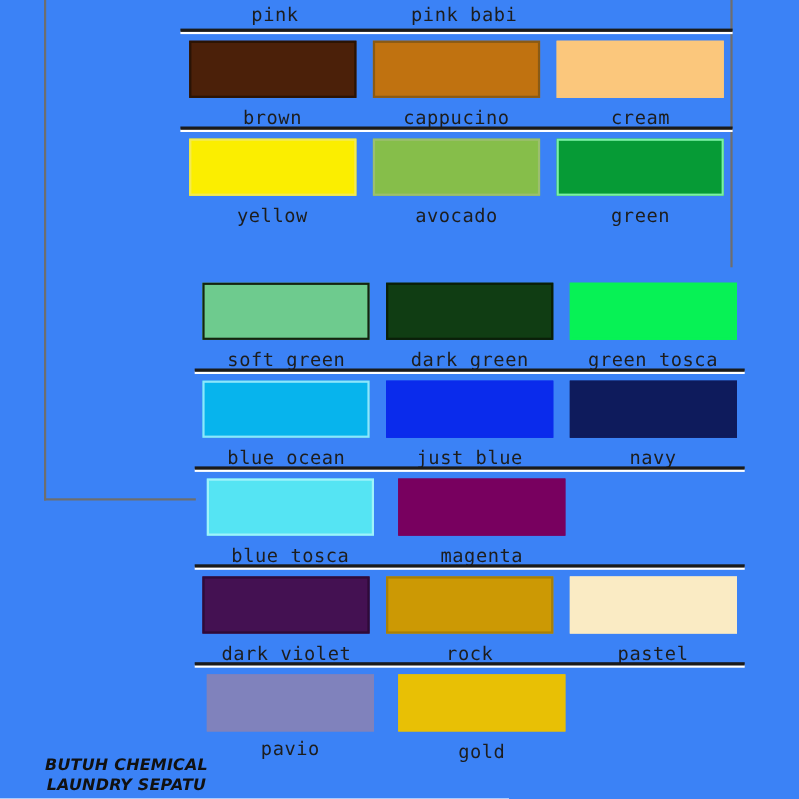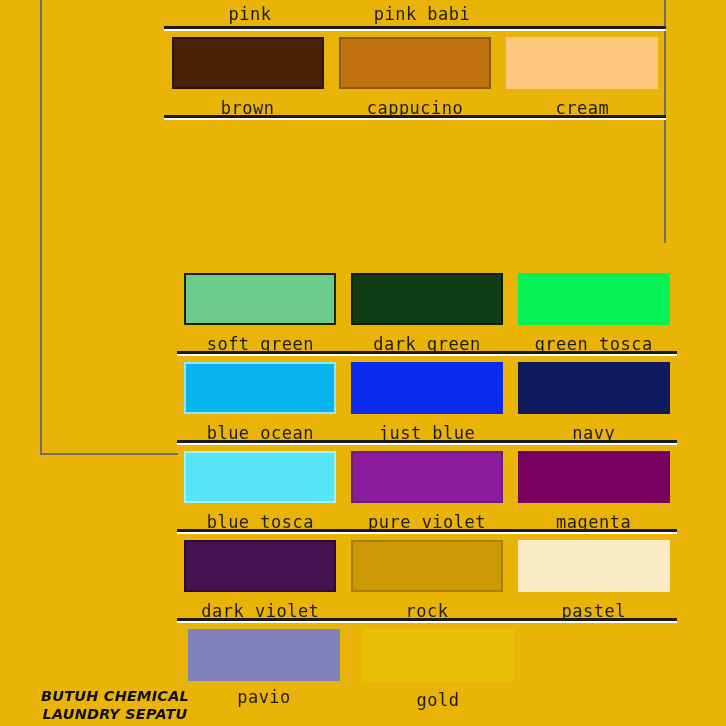--- a/index.html
+++ b/index.html
@@ -4,21 +4,21 @@
 <style>
   html, body {
     margin: 0;
     padding: 0;
     background: #ffffff;
   }
   #page {
     position: relative;
     width: 726px;
     height: 726px;
-    background: #eab308;
+    background: #3b82f6;
     overflow: hidden;
     font-family: "DejaVu Sans Mono", "Liberation Mono", monospace;
   }
 
   
   .frame-line {
     position: absolute;
     background: #6e6e6e;
   }
   #frame-left-vertical {
@@ -81,21 +81,21 @@
     top: 0px;
     width: 502px;
   }
   #section-top .swatch-cell { width: 172px; margin-right: 0; }
   #section-top .chip-wrap { width: 152px; }
   #section-top .swatch-chip { height: 52px; }
 
   
   #section-bottom {
     left: 177px;
-    top: 265px;
+    top: 249px;
     width: 500px;
   }
   #section-bottom .swatch-cell { width: 174px; }
   #section-bottom .chip-wrap { width: 152px; }
   #section-bottom .swatch-chip { height: 52px; }
 
   
   #brand-caption {
     position: absolute;
     left: 40px;
@@ -145,20 +145,40 @@
           <div class="swatch-label" style="margin-top: 11px;">cappucino</div>
         </div>
         <div class="swatch-cell">
           <div class="chip-wrap">
             <div class="swatch-chip" style="background: rgb(251, 199, 124); border: 2px solid rgb(251, 199, 124); margin-top: 8px;"></div>
           </div>
           <div class="swatch-label" style="margin-top: 11px;">cream</div>
         </div>
       </div>
       <div class="rule" style="background: rgb(26, 26, 26); width: 502px; position: relative; margin-top: -4px;"></div>
+      <div class="swatch-row" style="height: 90px;">
+        <div class="swatch-cell">
+          <div class="chip-wrap">
+            <div class="swatch-chip" style="background: rgb(251, 238, 0); border: 2px solid rgb(243, 234, 82); margin-top: 8px;"></div>
+          </div>
+          <div class="swatch-label" style="margin-top: 11px;">yellow</div>
+        </div>
+        <div class="swatch-cell">
+          <div class="chip-wrap">
+            <div class="swatch-chip" style="background: rgb(134, 190, 74); border: 2px solid rgb(156, 191, 110); margin-top: 8px;"></div>
+          </div>
+          <div class="swatch-label" style="margin-top: 11px;">avocado</div>
+        </div>
+        <div class="swatch-cell">
+          <div class="chip-wrap">
+            <div class="swatch-chip" style="background: rgb(6, 155, 54); border: 2px solid rgb(123, 240, 165); margin-top: 8px;"></div>
+          </div>
+          <div class="swatch-label" style="margin-top: 11px;">green</div>
+        </div>
+      </div>
     </div>
 
   <div class="swatch-section" id="section-bottom">
       <div class="swatch-row" style="height: 90px;">
         <div class="swatch-cell">
           <div class="chip-wrap">
             <div class="swatch-chip" style="background: rgb(110, 203, 142); border: 2px solid rgb(20, 36, 15); margin-top: 8px;"></div>
           </div>
           <div class="swatch-label" style="margin-top: 11px;">soft green</div>
         </div>
@@ -196,26 +216,20 @@
           <div class="swatch-label" style="margin-top: 11px;">navy</div>
         </div>
       </div>
       <div class="rule" style="background: rgb(26, 26, 26); width: 500px; position: relative; margin-top: -4px;"></div>
       <div class="swatch-row" style="height: 90px;">
         <div class="swatch-cell">
           <div class="chip-wrap">
             <div class="swatch-chip" style="background: rgb(85, 228, 243); border: 2px solid rgb(159, 243, 250); margin-top: 8px;"></div>
           </div>
           <div class="swatch-label" style="margin-top: 11px;">blue tosca</div>
-        </div>
-        <div class="swatch-cell">
-          <div class="chip-wrap">
-            <div class="swatch-chip" style="background: rgb(138, 27, 156); border: 2px solid rgb(109, 27, 122); margin-top: 8px;"></div>
-          </div>
-          <div class="swatch-label" style="margin-top: 11px;">pure violet</div>
         </div>
         <div class="swatch-cell">
           <div class="chip-wrap">
             <div class="swatch-chip" style="background: rgb(120, 0, 95); border: 2px solid rgb(120, 0, 95); margin-top: 8px;"></div>
           </div>
           <div class="swatch-label" style="margin-top: 11px; text-align: right;">magenta</div>
         </div>
       </div>
       <div class="rule" style="background: rgb(26, 26, 26); width: 500px; position: relative; margin-top: -4px;"></div>
       <div class="swatch-row" style="height: 90px; justify-content: flex-end;">

